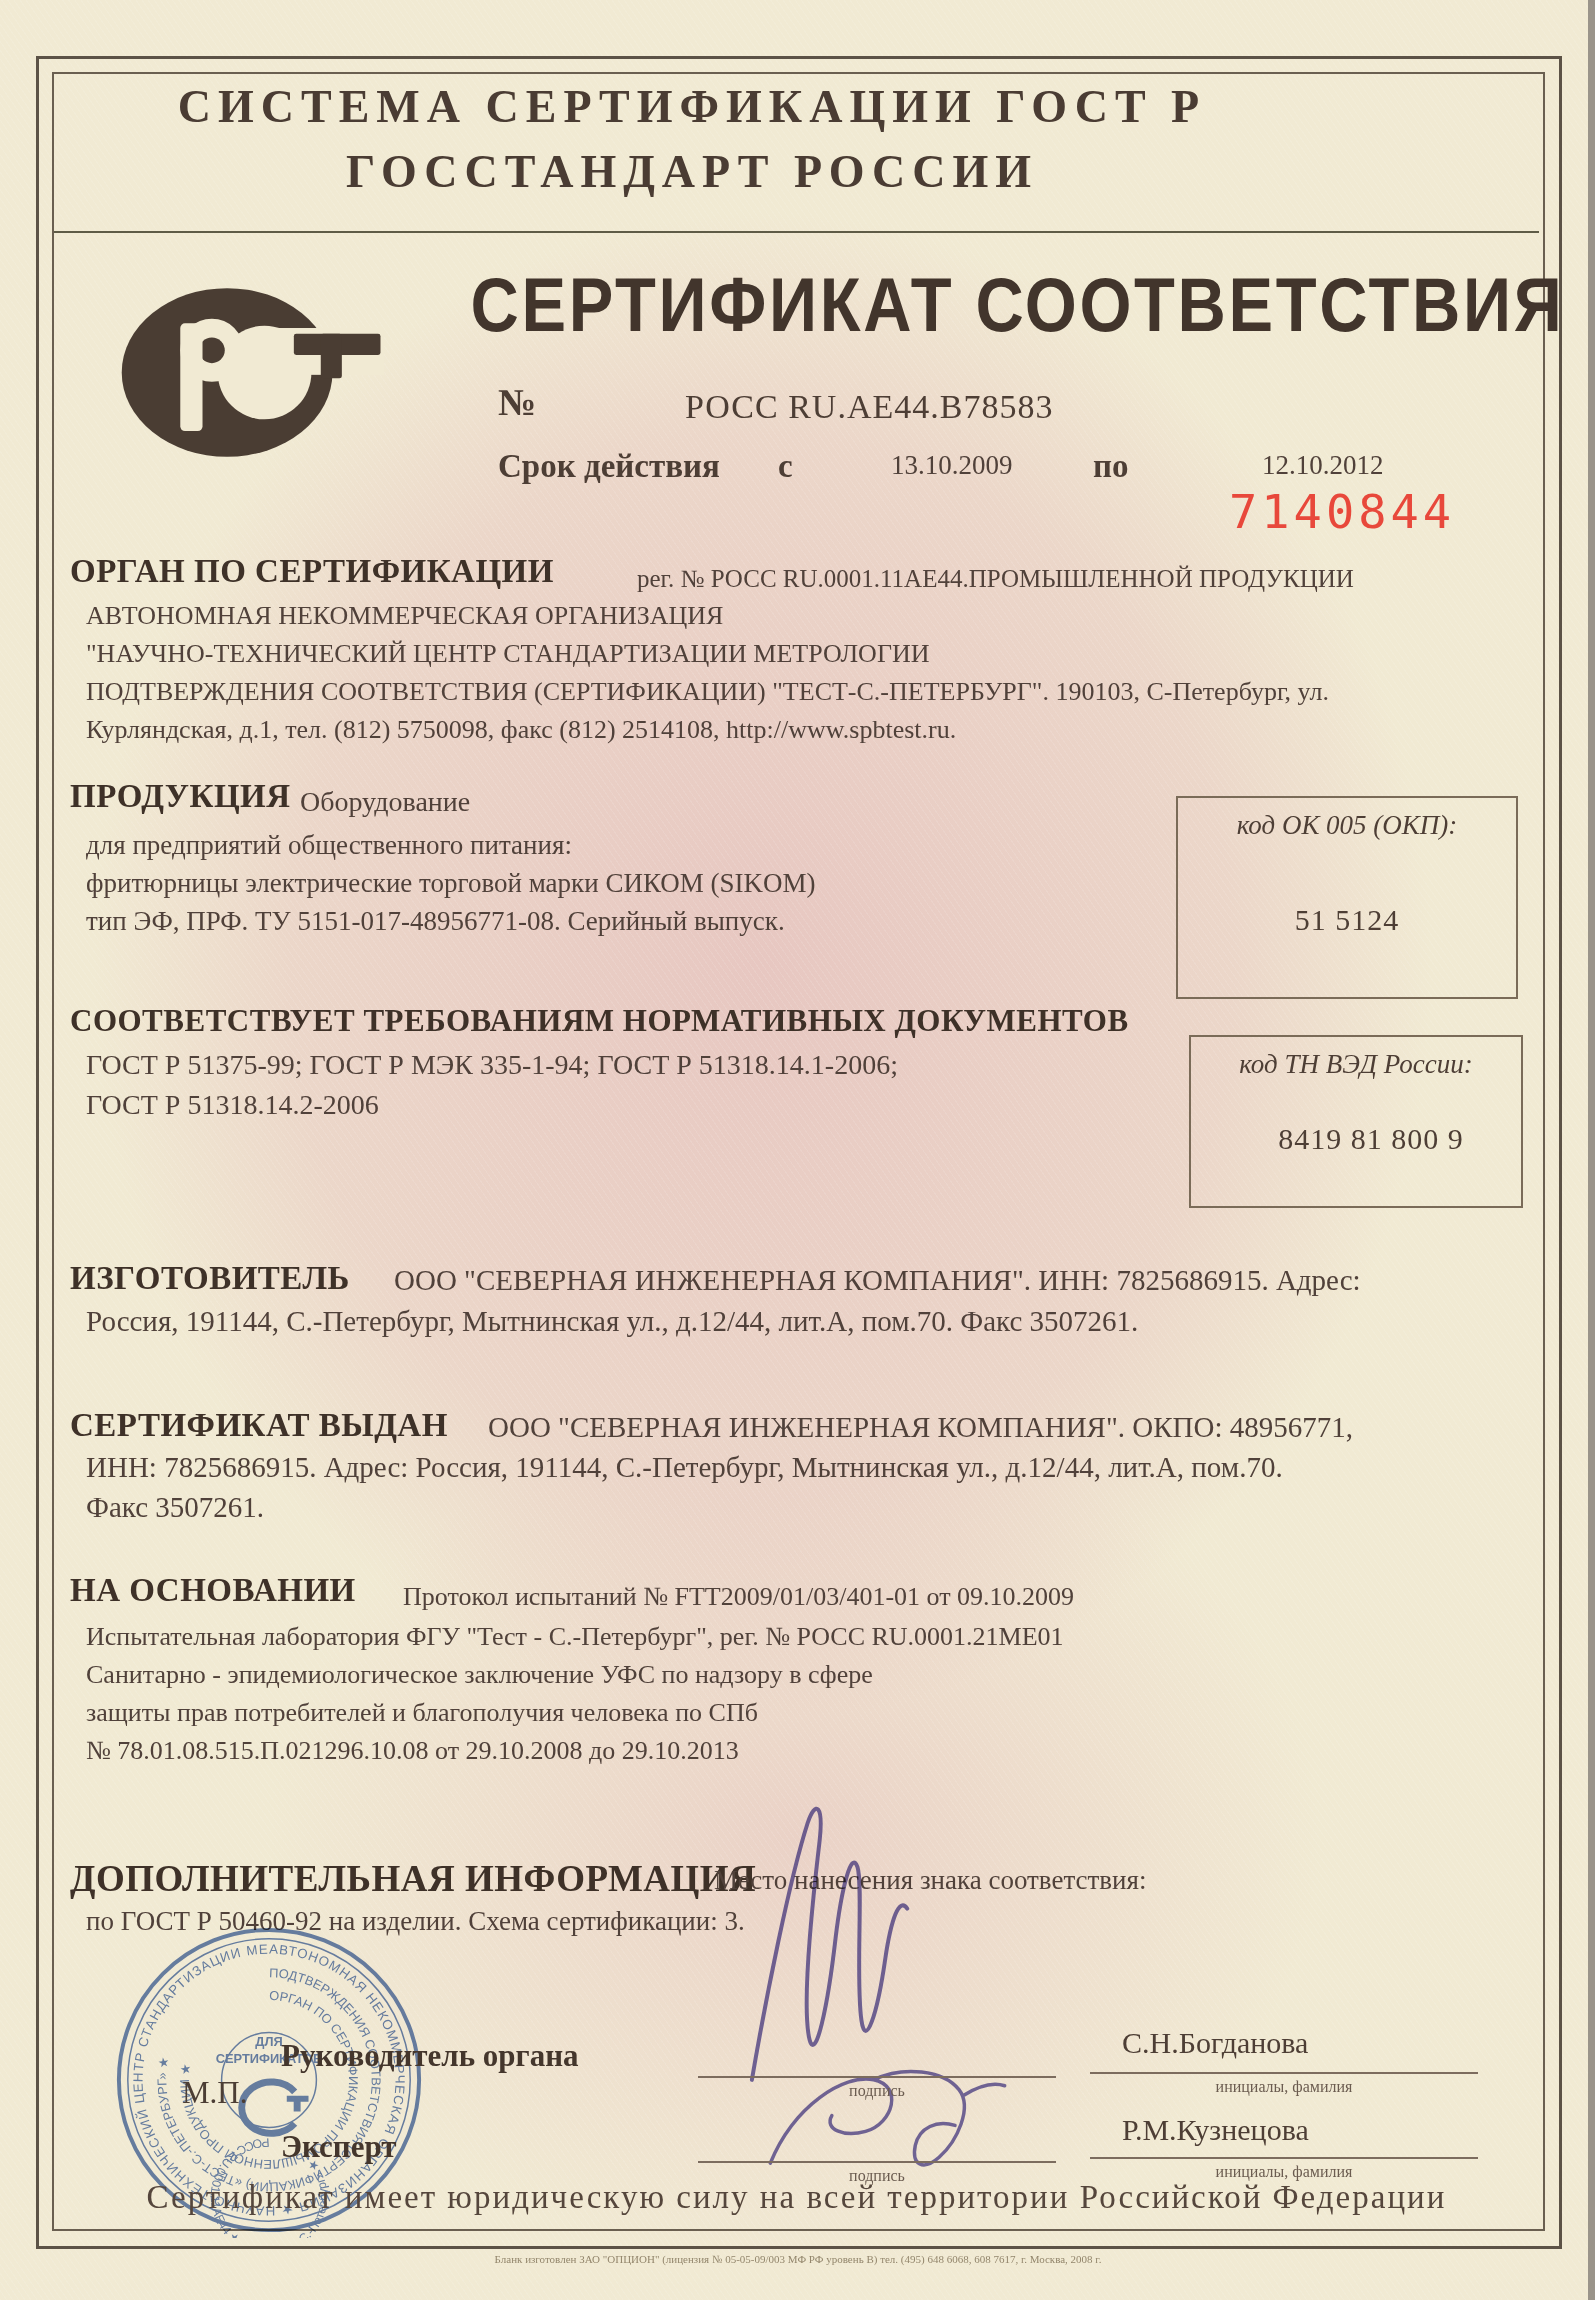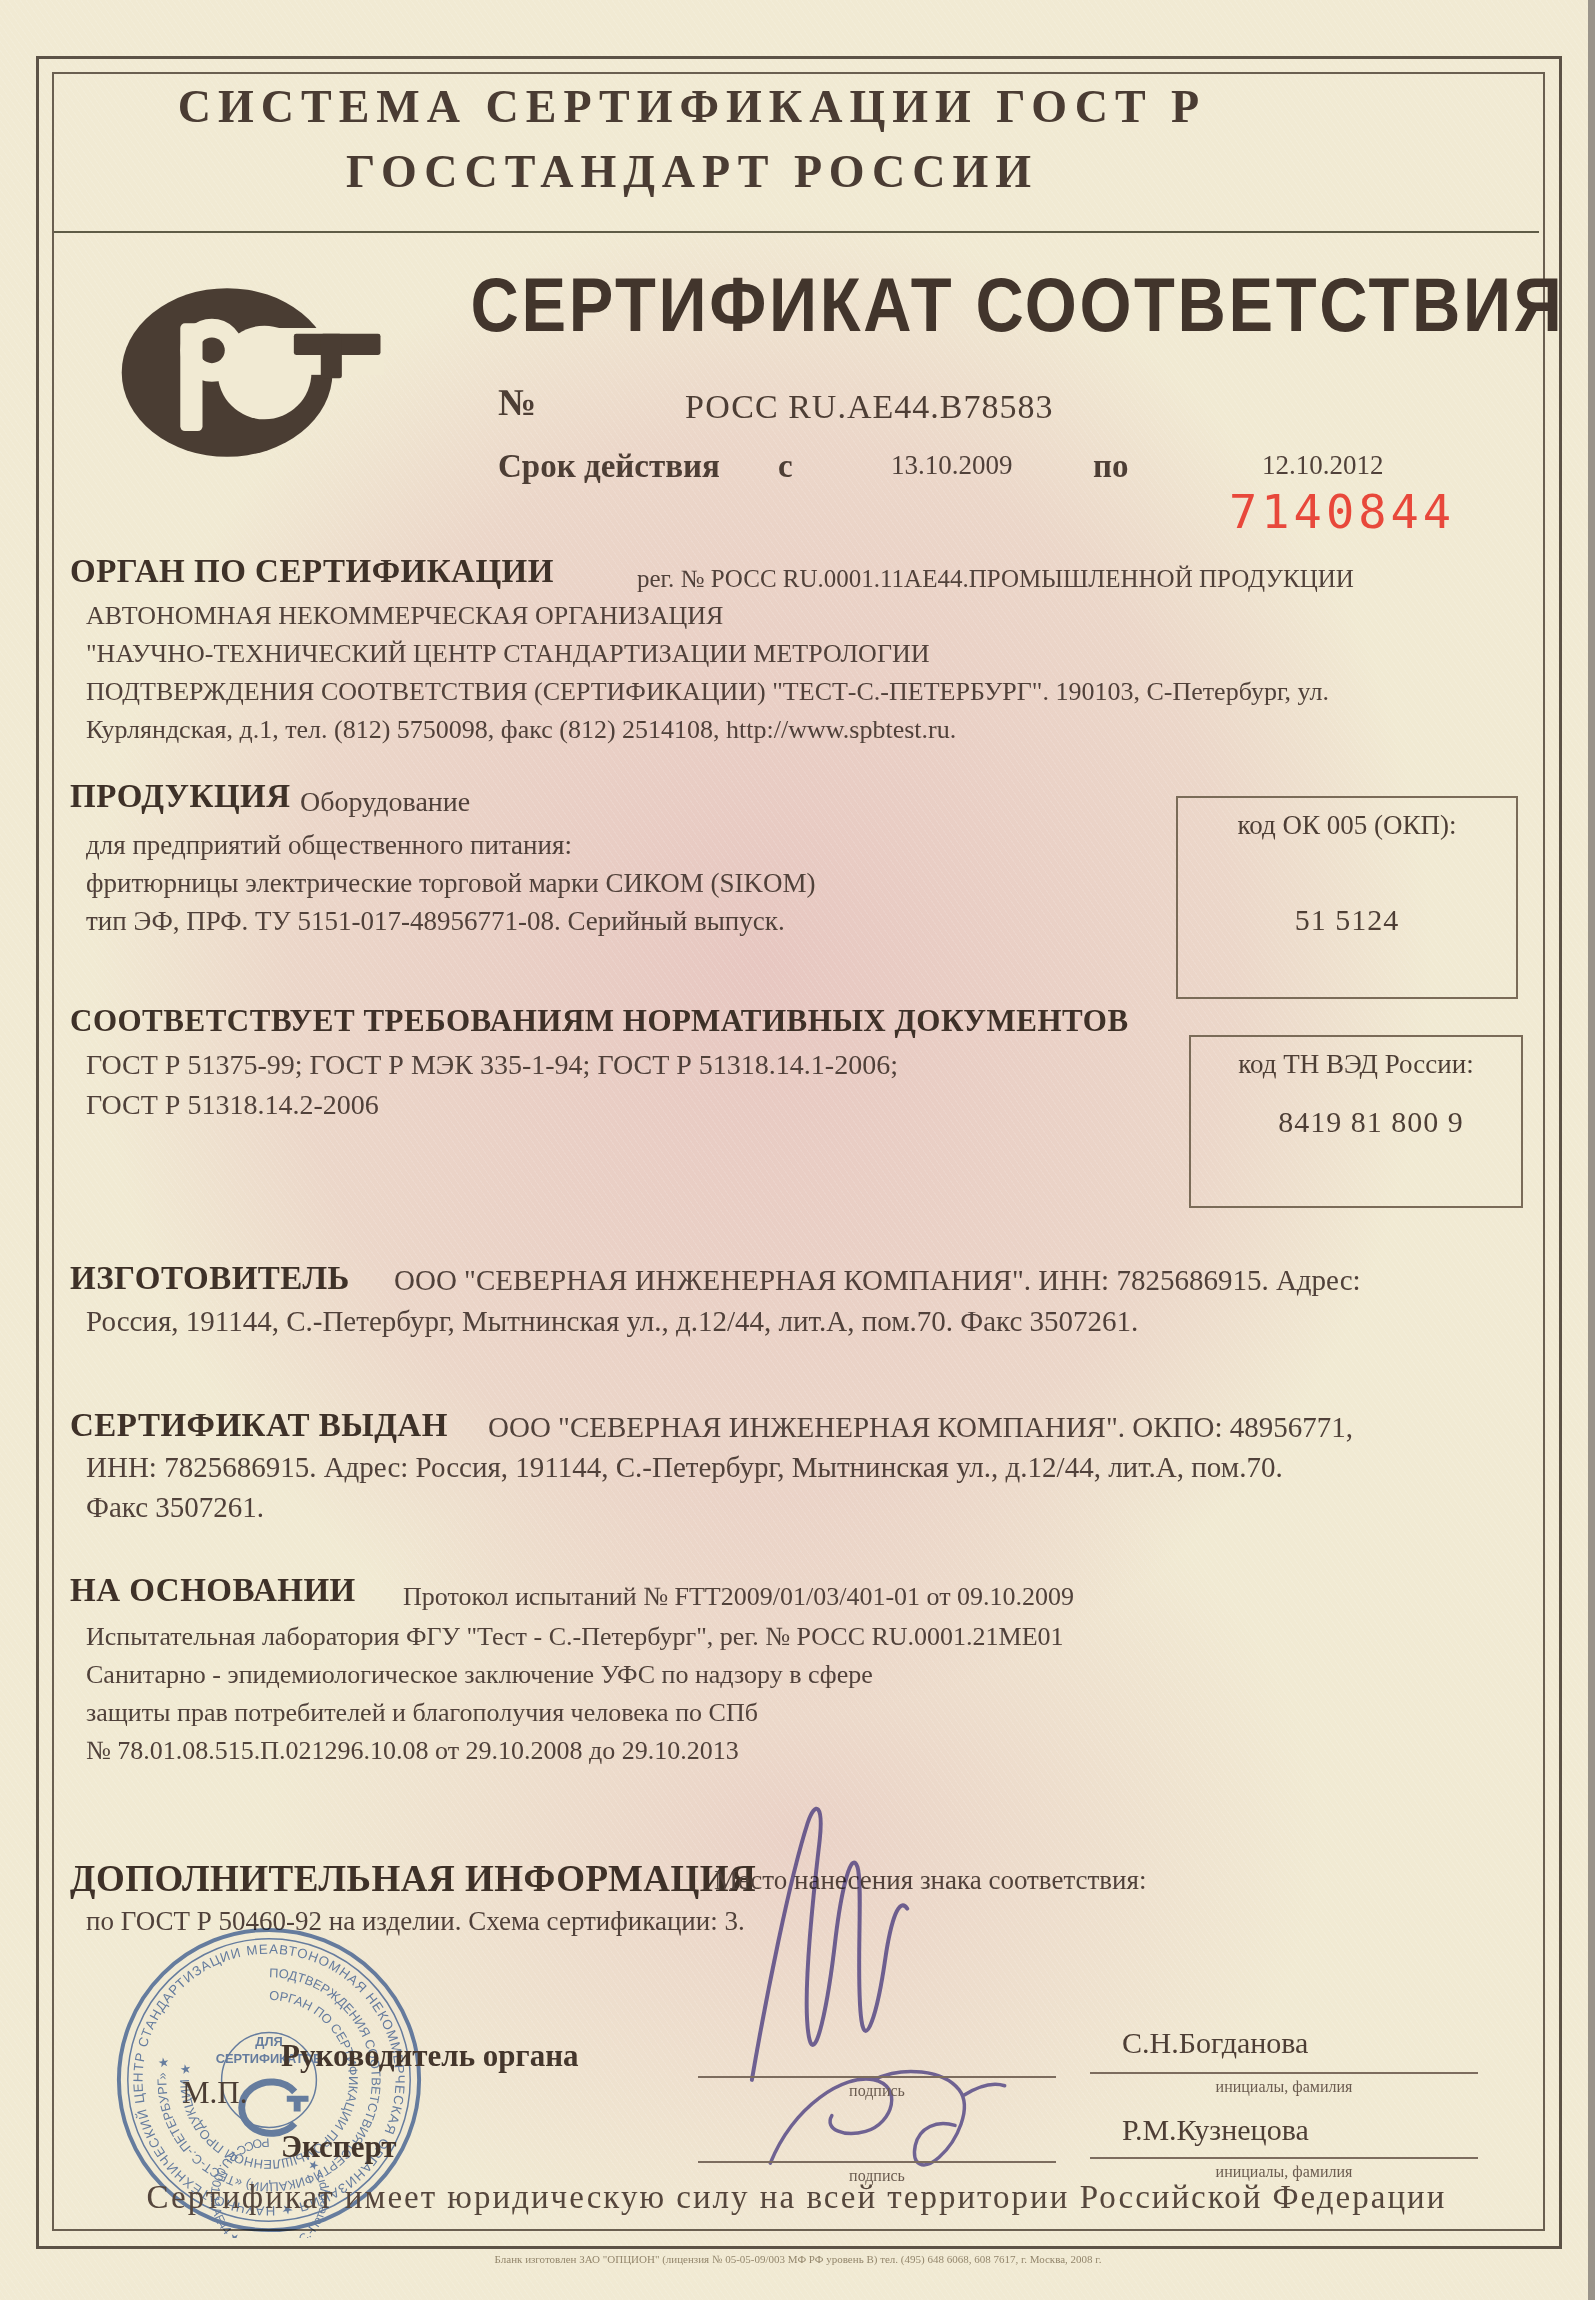--- a/index.html
+++ b/index.html
@@ -33,21 +33,21 @@
   .validity-po{left:1093px; top:448px; font-size:33px; font-weight:bold;}
   .validity-to{left:1262px; top:450px; font-size:33px;}
   .serial{
     left:1229px; top:484px; font-family:"DejaVu Sans Mono",monospace;
     font-size:47px; color:#e8483b; letter-spacing:4px;
   }
   .sec-heading{font-size:33px; font-weight:bold; color:#3e3128; letter-spacing:0.5px; white-space:nowrap;}
   .body-text{font-size:27px; color:#50413a; white-space:nowrap;}
   .lines{line-height:38px;}
   .code-box{border:2px solid #7a6b58; text-align:center;}
-  .code-box .box-label{font-size:27px; margin-top:12px;}
+  .code-box .box-label{font-size:27px; margin-top:12px;font-style:italic;}
   .code-box .box-value{font-size:30px; letter-spacing:1px;}
   .okp-box{left:1176px; top:796px; width:338px; height:199px;}
   .tnved-box{left:1189px; top:1035px; width:330px; height:169px;}
   .sig-label{font-size:31px; font-weight:bold; color:#44362c; white-space:nowrap;}
   .sig-line{border-bottom:2px solid #7c6c5e; height:0;}
   .sig-caption{font-size:16px; color:#6b5c50; text-align:center;}
   .sig-name{font-size:30px; white-space:nowrap;}
   .mp{left:182px; top:2075px; font-size:31px; color:#4c3e35;}
   .legal{left:60px; top:2179px; width:1473px; text-align:center; font-size:33px; letter-spacing:2px; color:#55463c; white-space:nowrap;}
   .print-info{left:0; top:2253px; width:1596px; text-align:center; font-size:11px; color:#93866c; white-space:nowrap;}
@@ -117,21 +117,21 @@
   </div>
 
   <div>
     <div class="abs sec-heading" style="left:70px; top:1003px; font-size:31px;">СООТВЕТСТВУЕТ ТРЕБОВАНИЯМ НОРМАТИВНЫХ ДОКУМЕНТОВ</div>
     <div class="abs body-text lines" style="left:86px; top:1045px; font-size:28px; line-height:40px;">
       <div>ГОСТ Р 51375-99; ГОСТ Р МЭК 335-1-94; ГОСТ Р 51318.14.1-2006;</div>
       <div>ГОСТ Р 51318.14.2-2006</div>
     </div>
     <div class="abs code-box tnved-box">
       <div class="box-label">код ТН ВЭД России:</div>
-      <div class="box-value" style="margin-top:25px; padding-left:30px;">8419 81 800 9</div>
+      <div class="box-value" style="margin-top:42px; padding-left:30px;">8419 81 800 9</div>
     </div>
   </div>
 
   <div>
     <div class="abs sec-heading" style="left:70px; top:1260px;">ИЗГОТОВИТЕЛЬ</div>
     <div class="abs body-text" style="left:394px; top:1264px; font-size:29px;">ООО "СЕВЕРНАЯ ИНЖЕНЕРНАЯ КОМПАНИЯ". ИНН: 7825686915. Адрес:</div>
     <div class="abs body-text" style="left:86px; top:1305px; font-size:29px;">Россия, 191144, С.-Петербург, Мытнинская ул., д.12/44, лит.А, пом.70. Факс 3507261.</div>
   </div>
 
   <div>

